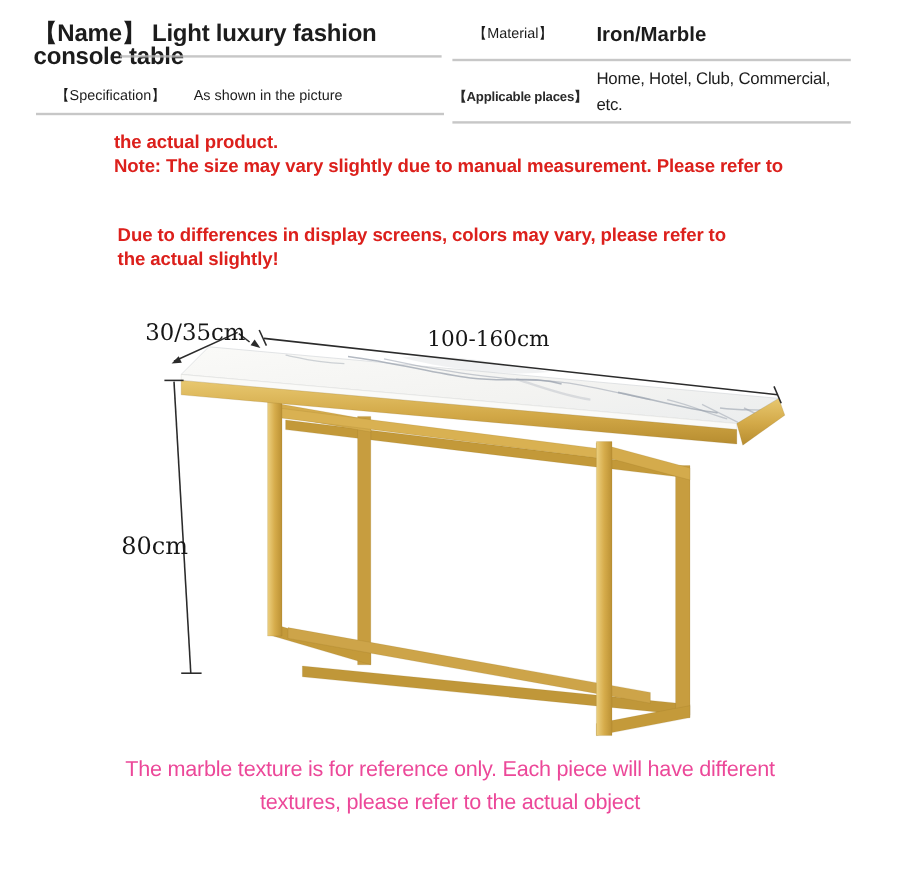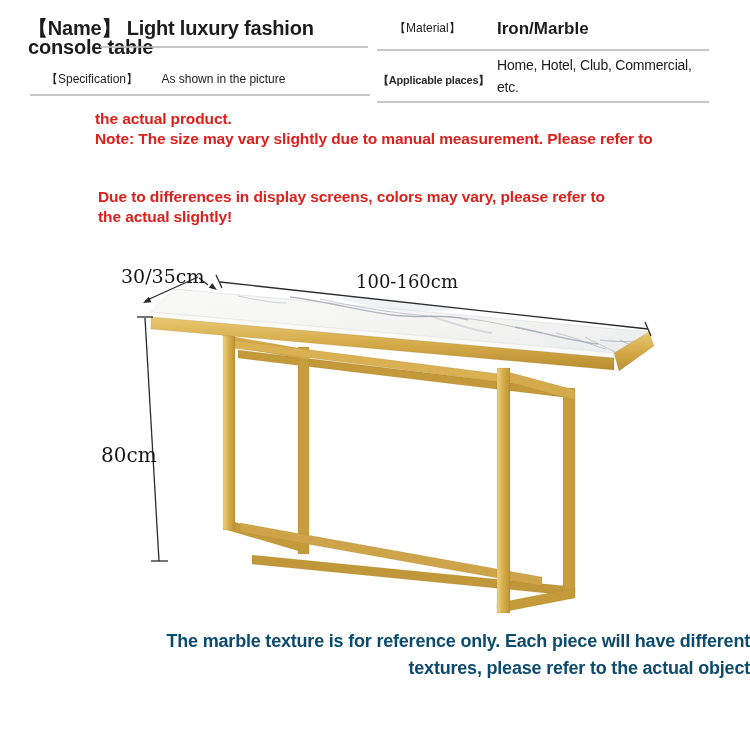--- a/index.html
+++ b/index.html
@@ -15,22 +15,22 @@
   .spec-row .val{margin-left:20px;}
   .material-label{left:378px;top:20px;font-size:12px;font-weight:normal;margin-left:16px;}
   .material-value{left:497px;top:19px;font-size:17px;font-weight:bold;}
   .places-label{left:378px;top:73px;font-size:11px;font-weight:700;letter-spacing:-0.2px;color:#2a2a2a;}
   .places-value{left:497px;top:54px;width:218px;font-size:14px;font-weight:normal;line-height:22px;letter-spacing:-0.2px;}
   
   .note{color:#dc201c;font-weight:bold;font-size:15.5px;line-height:19.5px;letter-spacing:-0.1px;}
   .note1{left:95px;top:109px;width:620px;}
   .note2{left:98px;top:151px;width:620px;margin-top:36px;}
   
-  .footer-note{left:0;top:628px;width:750px;text-align:right;color:#0c4a6e;
-    font-weight:bold;font-size:18px;line-height:27px;letter-spacing:-0.2px;}
+  .footer-note{left:0;top:628px;width:750px;text-align:center;color:#ec4899;
+    font-weight:normal;font-size:18px;line-height:27px;letter-spacing:-0.2px;}
   svg text{font-family:"DejaVu Serif", serif;fill:#161616;}
 </style>
 </head>
 <body>
 
 <svg class="abs" style="left:0;top:0;" width="750" height="732" viewBox="0 0 750 732">
   <defs>
     <linearGradient id="goldV" x1="0" y1="0" x2="0" y2="1">
       <stop offset="0" stop-color="#e8c870"></stop>
         <stop offset="0.55" stop-color="#d2a847"></stop>

